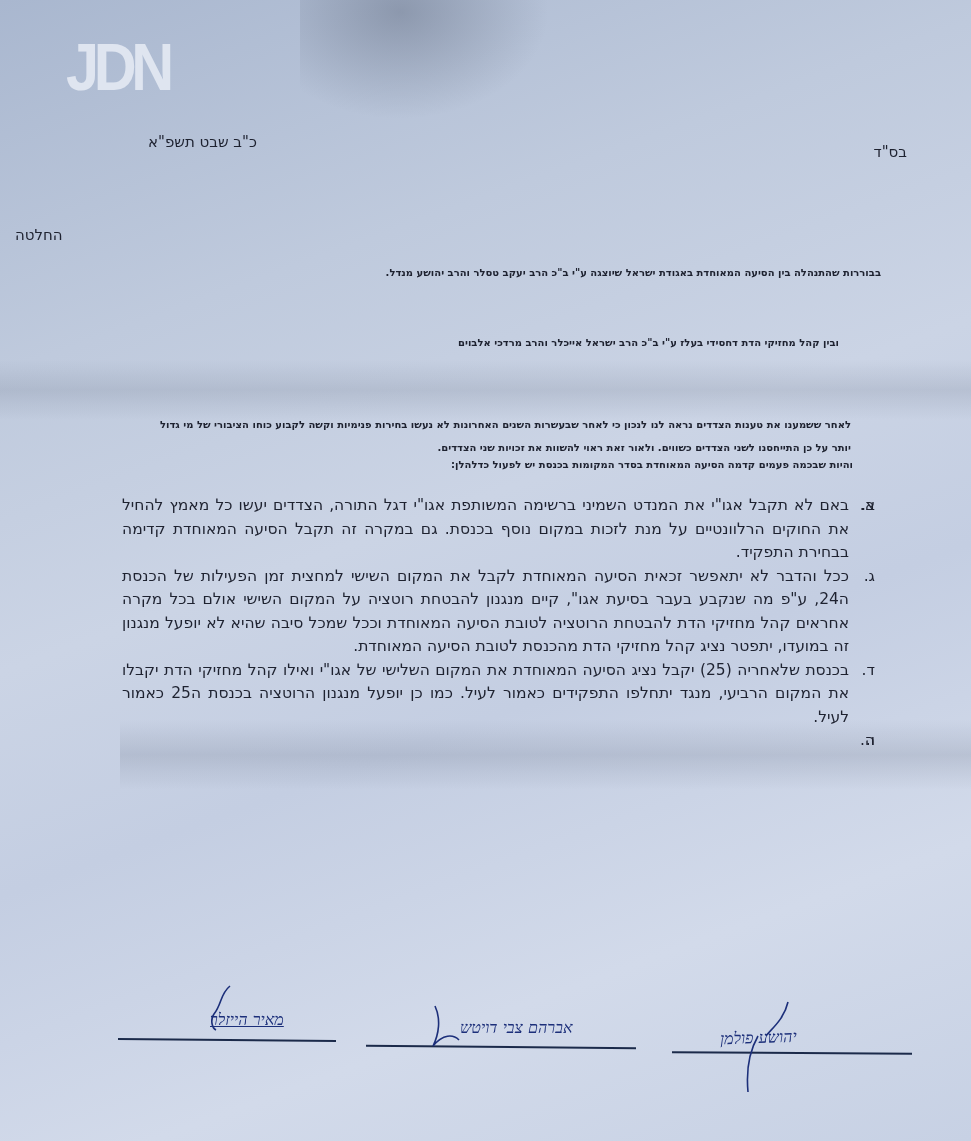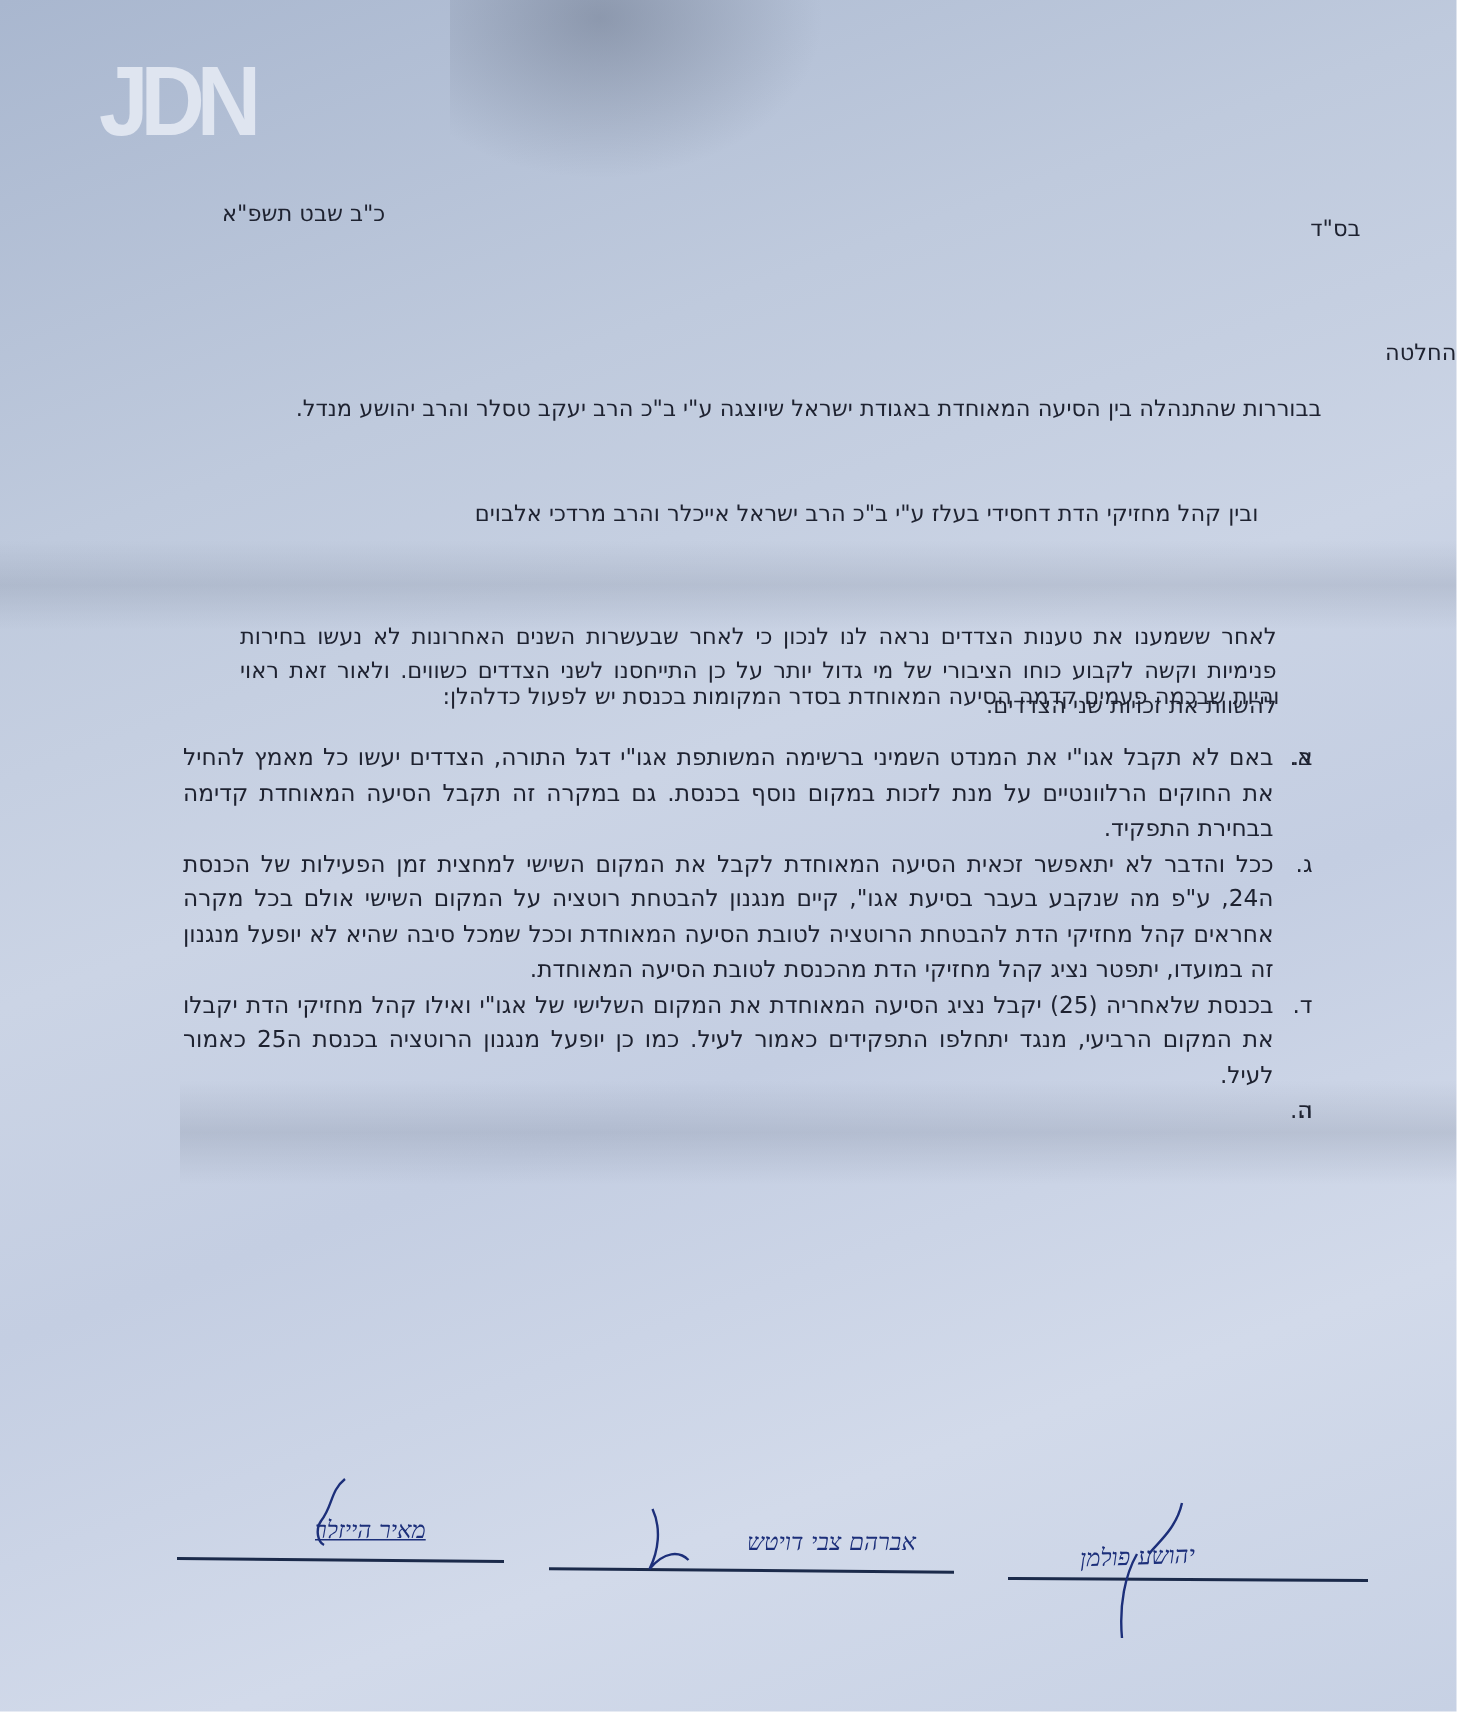--- a/index.html
+++ b/index.html
@@ -15,22 +15,22 @@
     .shade.c { left: 120px; top: 720px; width: 851px; height: 70px; background: linear-gradient(180deg, rgba(0,0,0,0), rgba(90,100,120,0.18), rgba(0,0,0,0)); }
     .logo {
       position: absolute; left: 66px; top: 34px;
       font-family: "Liberation Sans", sans-serif; font-weight: bold;
       font-size: 66px; letter-spacing: -6px; color: #dfe5f0; line-height: 1;
       transform: scaleX(0.9); transform-origin: left top;
     }
     .rtl { direction: rtl; unicode-bidi: embed; }
     .header-right { position: absolute; right: 64px; top: 143px; font-size: 15px; }
     .header-left { position: absolute; left: 148px; top: 133px; font-size: 15px; }
-    .title { position: absolute; left: 0; right: 0; top: 226px; text-align: right; font-size: 15px; padding-left: 15px; }
-    .para { position: absolute; font-size: 15px; line-height: 23px; text-align: justify; }
+    .title { position: absolute; left: 0; right: 0; top: 226px; text-align: left; font-size: 15px; padding-left: 15px; }
+    .para { position: absolute; font-size: 10px; line-height: 23px; text-align: justify; font-weight: bold; }
     .p1 { right: 90px; left: 118px; top: 261px; }
     .p2 { right: 132px; left: 180px; top: 331px; }
     .p3 { right: 120px; left: 160px; top: 377px; margin-top: 36px; }
     .p4 { right: 118px; left: 200px; top: 453px; }
     .list { position: absolute; right: 96px; left: 122px; top: 494px; font-size: 15.5px; line-height: 23.5px; margin: 0; padding: 0; list-style: none; }
     .list li { position: relative; padding-right: 26px; margin-bottom: 0; text-align: justify; }
     .list li .mk { position: absolute; right: 0; top: 0; }
     .sig-line { position: absolute; height: 2px; background: #1b2a4a; }
     .sig { position: absolute; font-family: "DejaVu Serif", serif; font-style: italic; color: #1c2f7a; font-size: 16px; }
   </style>
@@ -77,21 +77,21 @@
   </li>
 </ol>
 
 <div class="sig-line" style="left:672px; top:1052px; width:240px; transform:rotate(0.3deg);"></div>
 <div class="sig rtl" style="left:720px; top:1028px; transform:rotate(-2deg);">יהושע פולמן</div>
 <svg style="position:absolute; left:740px; top:1000px;" width="60" height="95" viewBox="0 0 60 95">
   <path d="M48 2 C44 20 30 30 26 36 M18 36 C10 50 6 70 8 92" stroke="#1c2f7a" stroke-width="1.6" fill="none"></path>
 </svg>
 
 <div class="sig-line" style="left:366px; top:1046px; width:270px; transform:rotate(0.5deg);"></div>
-<div class="sig rtl" style="left:460px; top:1018px;margin-left:38px;">אברהם צבי דויטש</div>
+<div class="sig rtl" style="left:460px; top:1018px;">אברהם צבי דויטש</div>
 <svg style="position:absolute; left:425px; top:1004px;" width="40" height="45" viewBox="0 0 40 45">
   <path d="M10 2 C16 15 14 30 8 42 M8 42 C18 30 28 30 34 36" stroke="#1c2f7a" stroke-width="1.6" fill="none"></path>
 </svg>
 
 <div class="sig-line" style="left:118px; top:1039px; width:218px; transform:rotate(0.5deg);"></div>
 <div class="sig rtl" style="left:210px; top:1010px;text-decoration:underline;">מאיר הייזלר</div>
 <svg style="position:absolute; left:200px; top:984px;" width="40" height="50" viewBox="0 0 40 50">
   <path d="M30 2 C20 10 22 20 14 30 C10 36 12 44 16 46" stroke="#1c2f7a" stroke-width="1.6" fill="none"></path>
 </svg>
 

